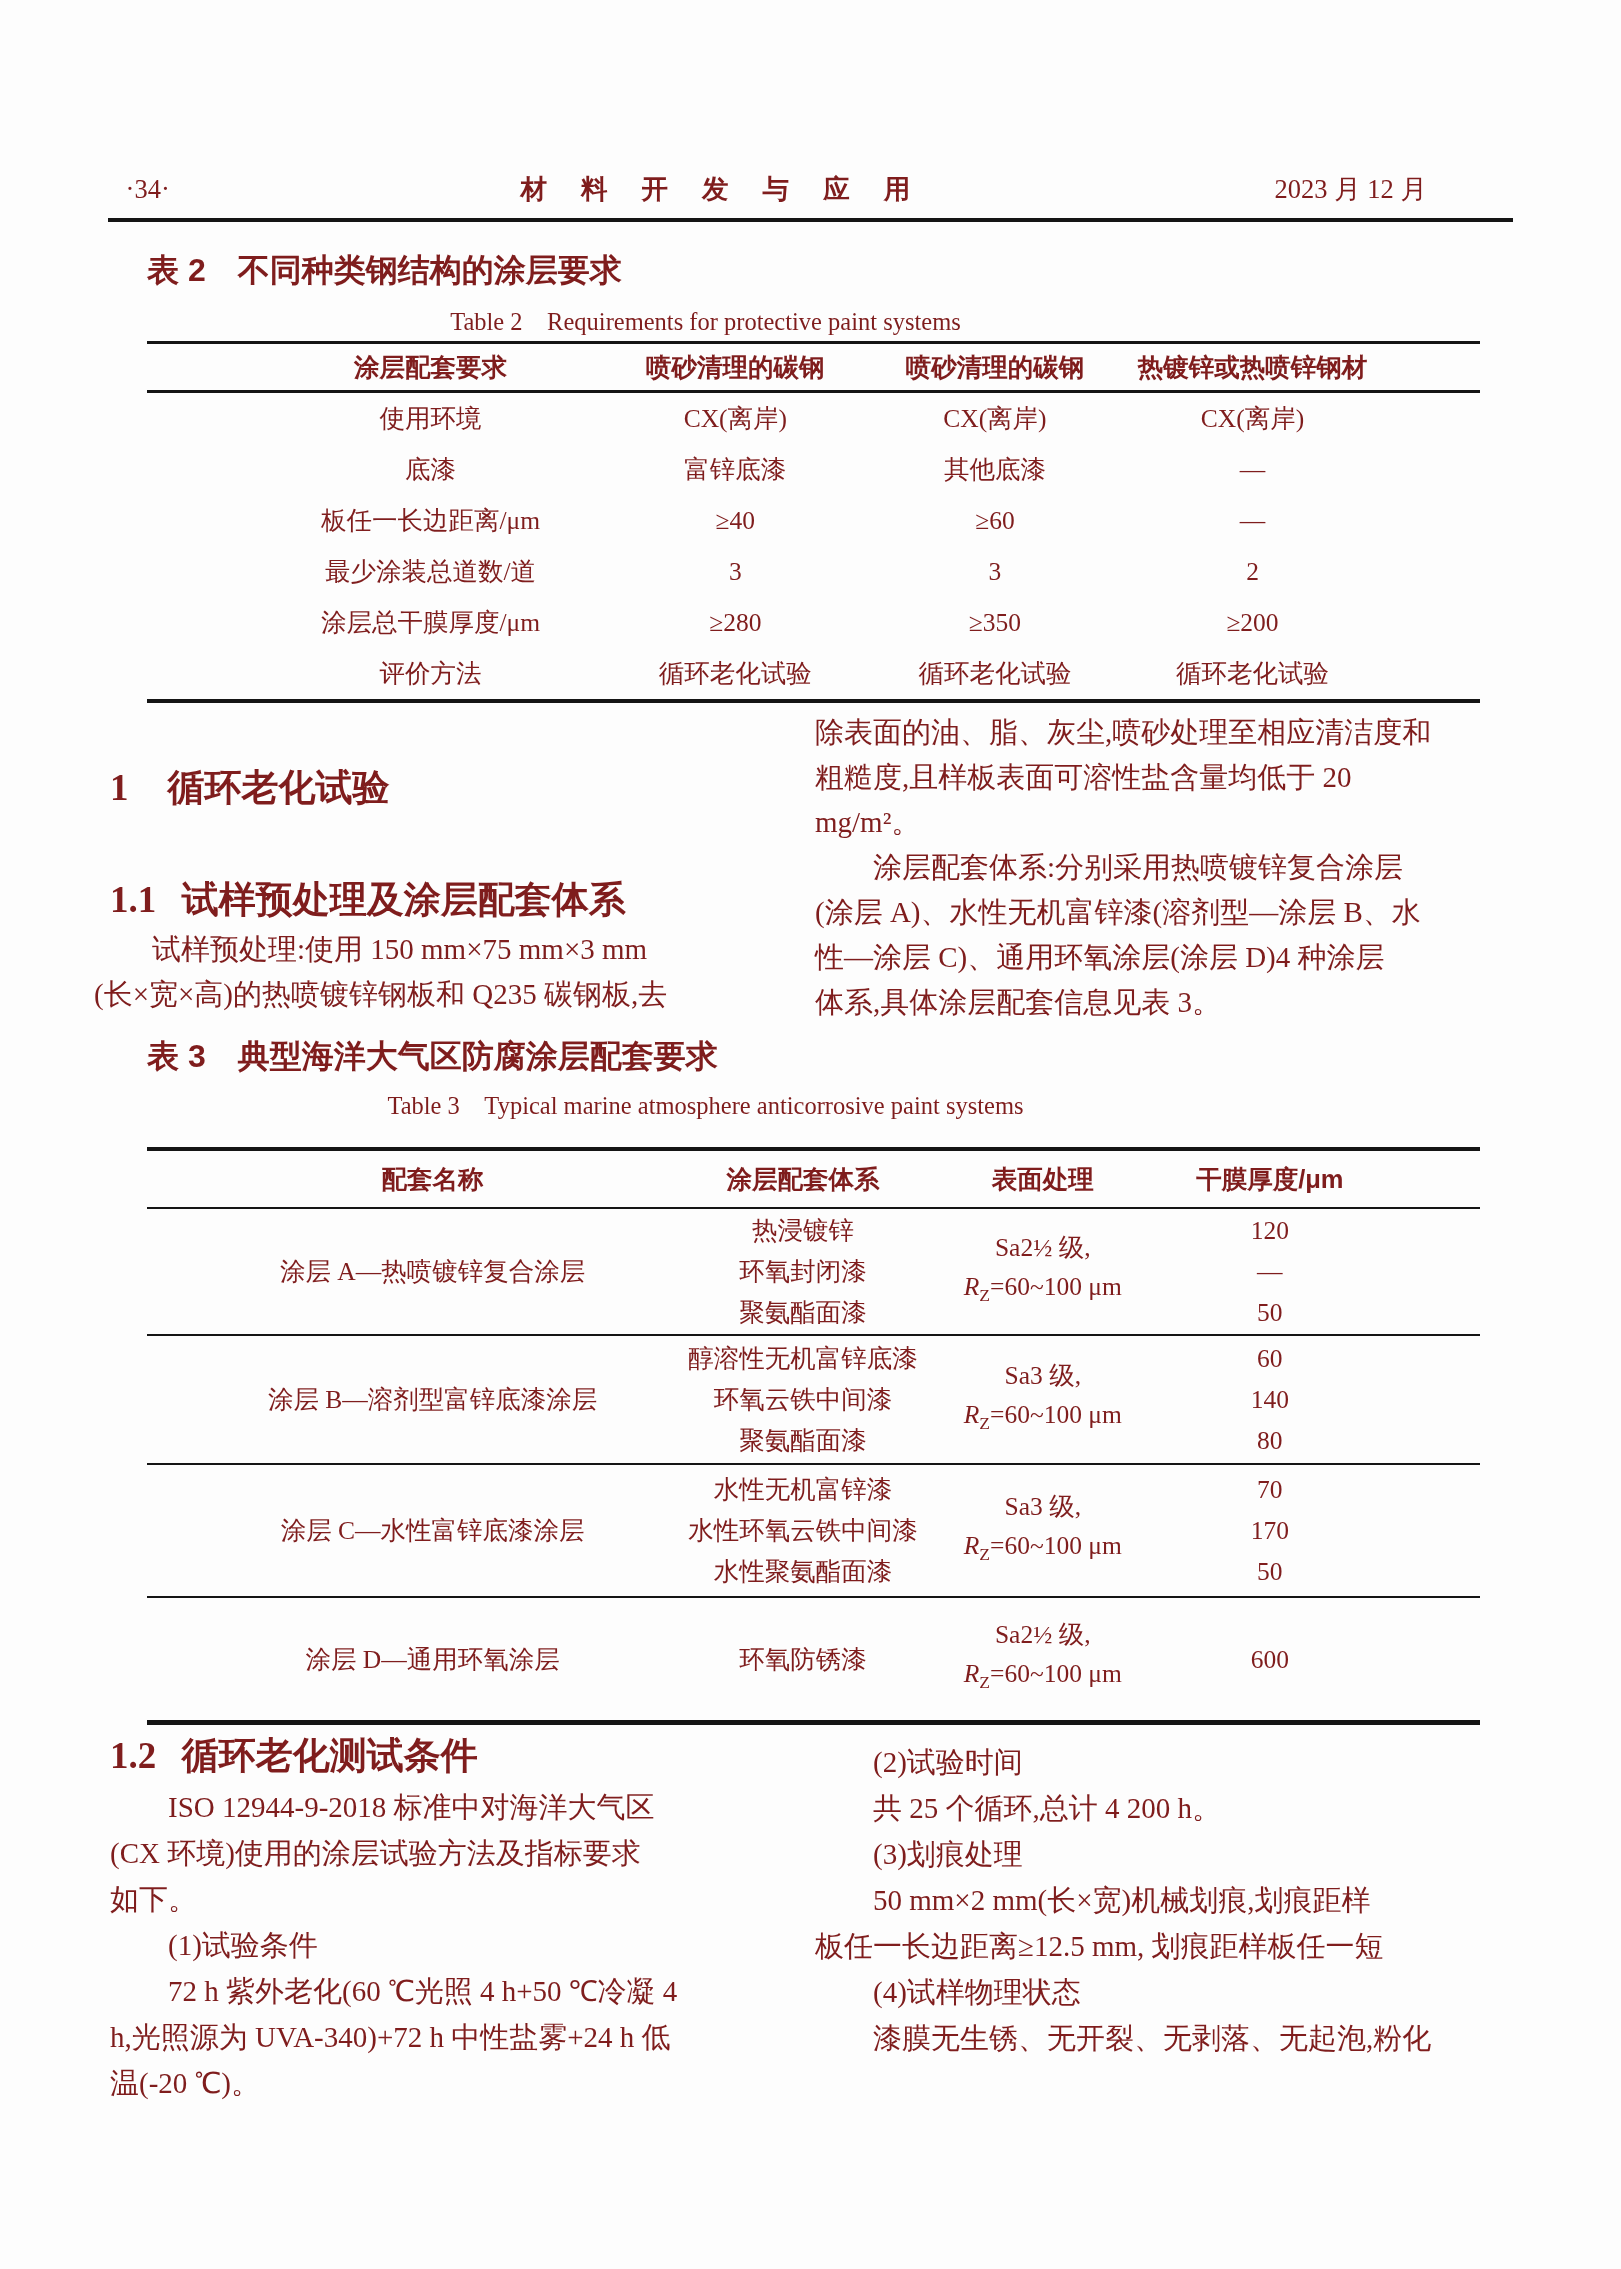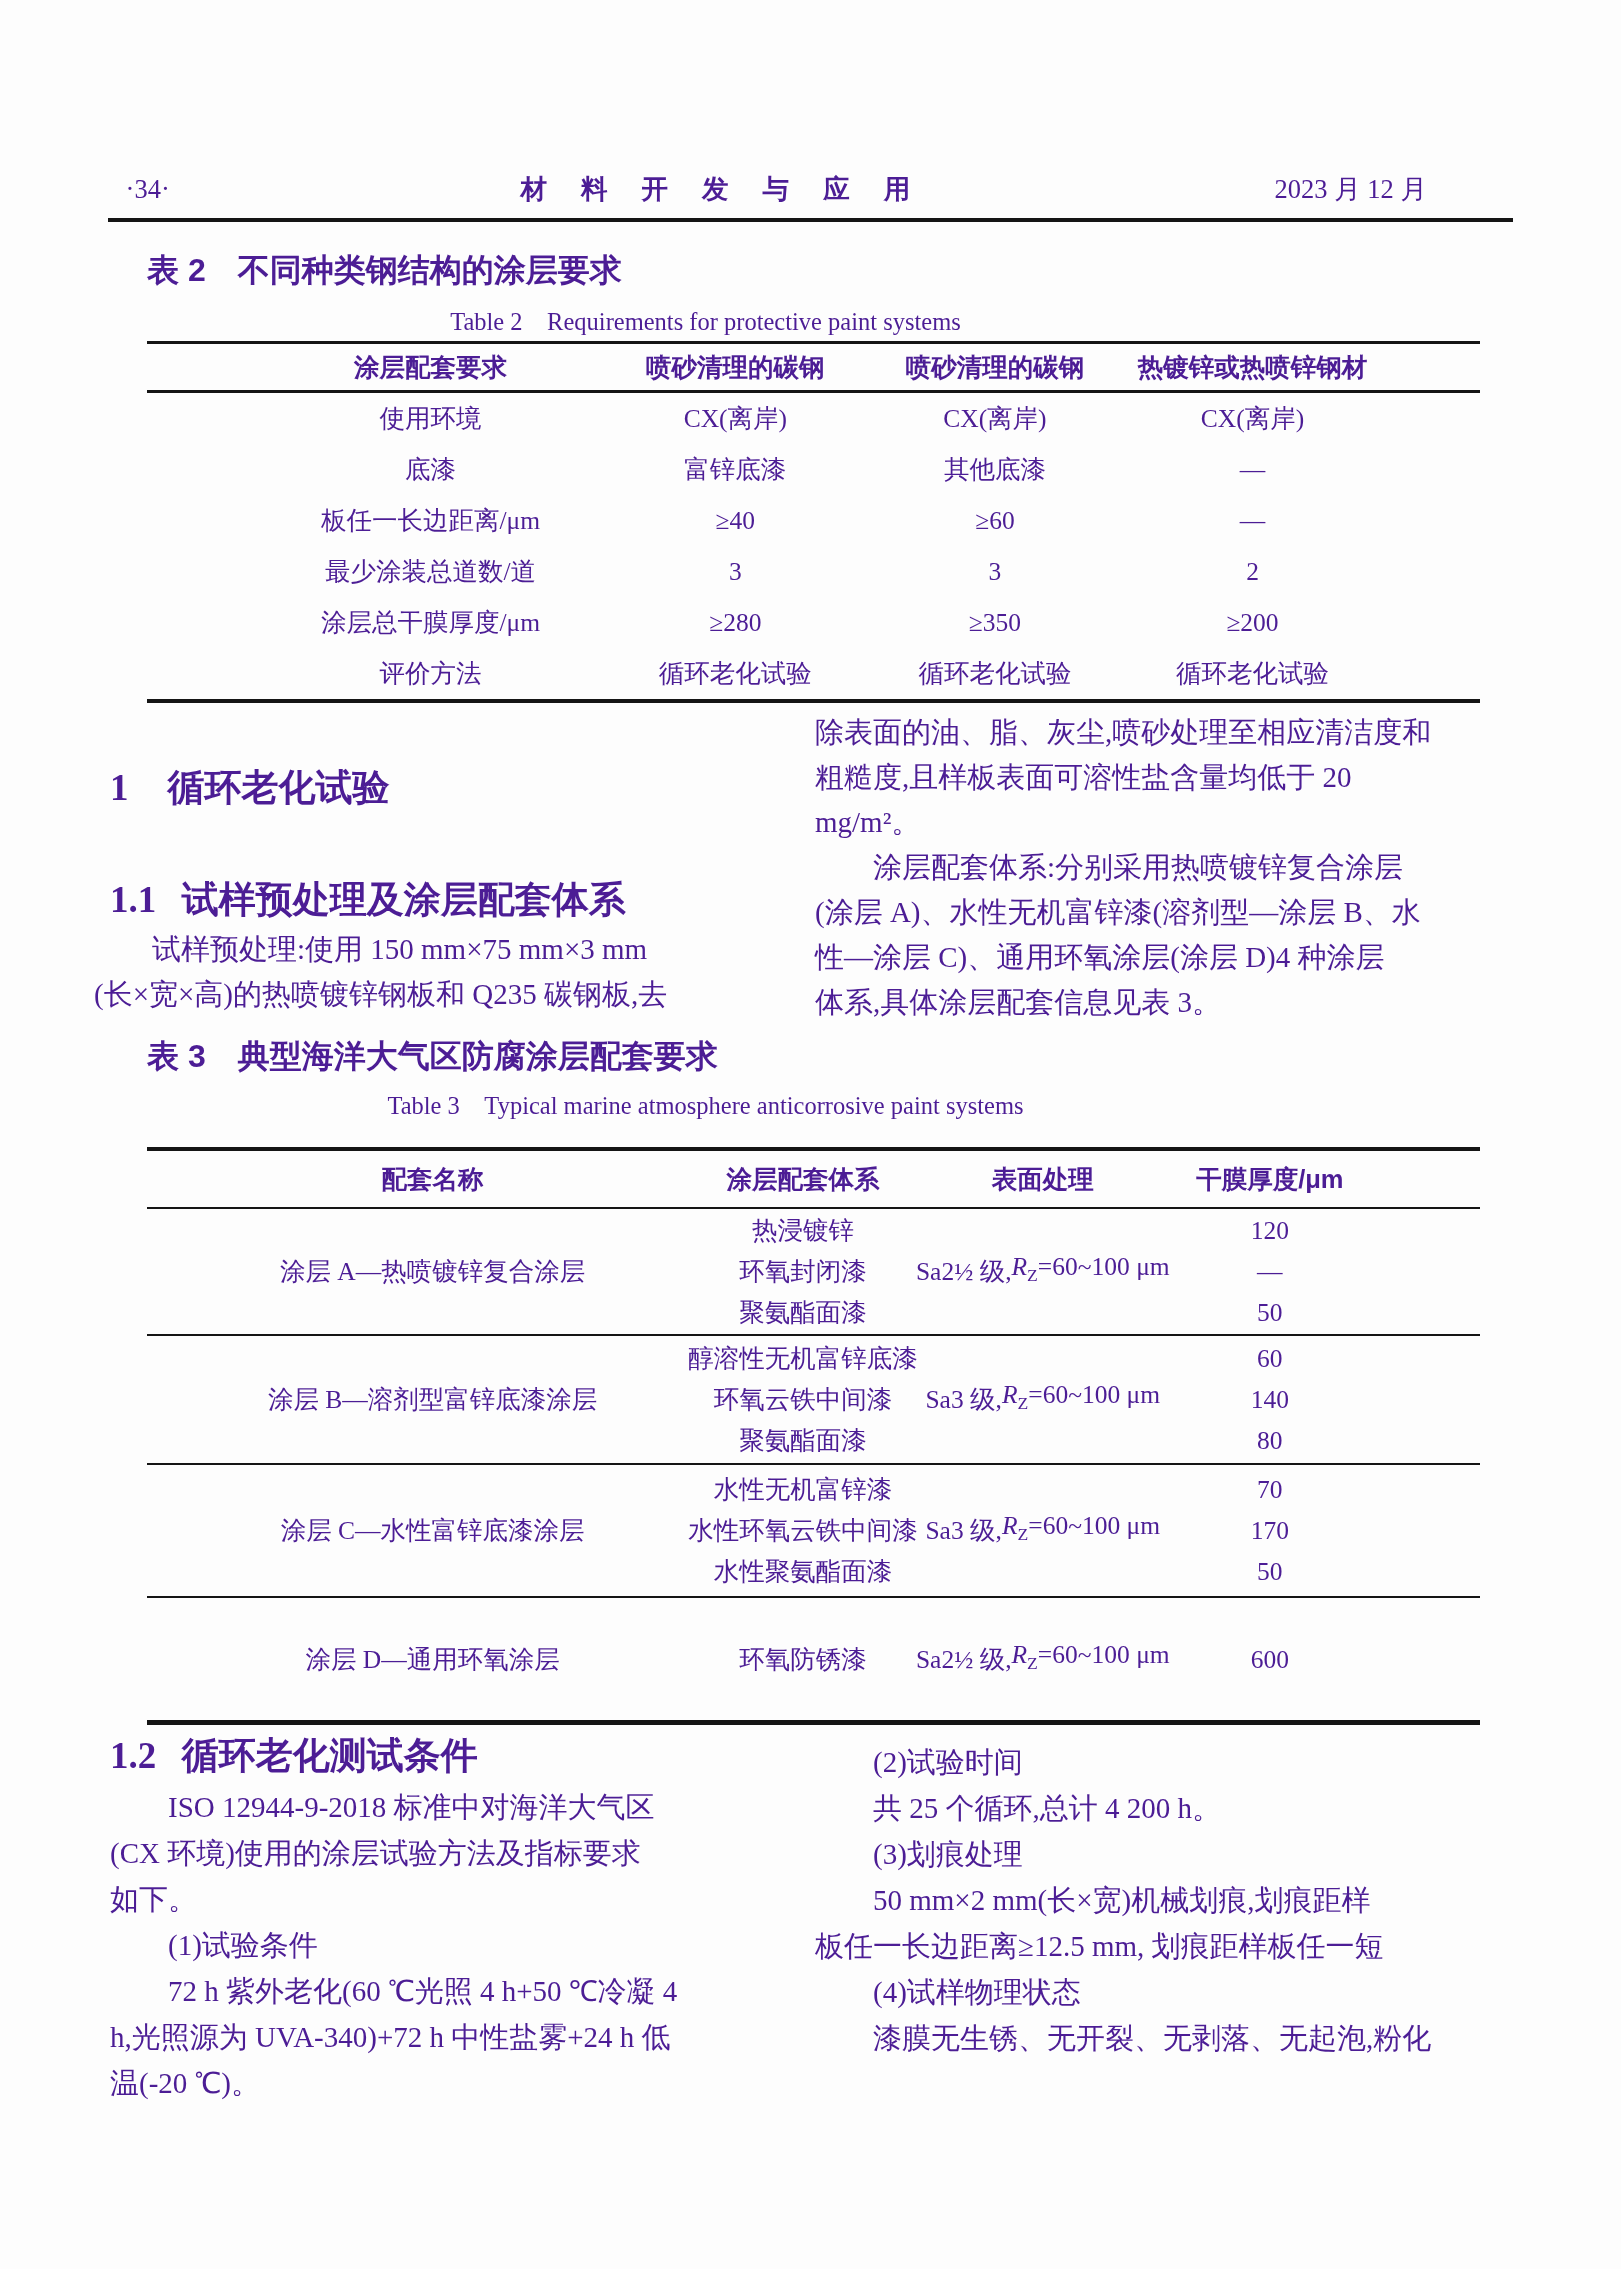--- a/index.html
+++ b/index.html
@@ -1,20 +1,20 @@
 <!DOCTYPE html>
 <html><head>
 <meta charset="utf-8">
 <style>
   html,body{margin:0;padding:0;background:#e8e8e8;}
   .page{
     position:relative;
     width:1621px;height:2269px;
     background:#fdfdfd;
-    color:#4c1d95;
+    color:#7f1d1d;
     font-family:"Liberation Serif", serif;
     overflow:hidden;
   }
   
   .hdr{
     position:absolute;left:108px;top:173px;width:1405px;
     display:flex;justify-content:space-between;align-items:baseline;
     font-size:26.5px;line-height:33px;
   }
   .hdr .pgnum{margin-left:17.6px;}
@@ -61,21 +61,21 @@
   .t3 .c2{padding-left:59px;}
   .t3 .c3{padding-right:88px;}
   .t3 .c4{padding-right:167px;}
   .t3-head{height:56px;border-bottom:2.9px solid #151515;
     font-family:"Liberation Sans", sans-serif;font-weight:bold;}
   .t3-row{border-bottom:2.9px solid #151515;}
   .t3-row:last-child{border-bottom:none;}
   .rowA{height:125px;} .rowB{height:127px;} .rowC{height:131px;} .rowD{height:122px;}
   .stack{flex-direction:column;}
   .stack div{line-height:41px;}
-  .surface{}
+  .surface{flex-direction:column;}
   .surface .grade{line-height:39px;}
   .surface .rz{line-height:39px;}
   .rz i{font-style:italic;}
   .rz sub{font-size:17.6px;}
   
   .txtcol{position:absolute;font-size:29px;line-height:45px;}
   .txtcol div{white-space:pre-wrap;}
   #right-top{left:815px;top:710px;width:698px;}
   #left-para{left:94px;top:927px;width:701px;}
   #left-bottom{left:110px;top:1784px;width:701px;line-height:46px;}

